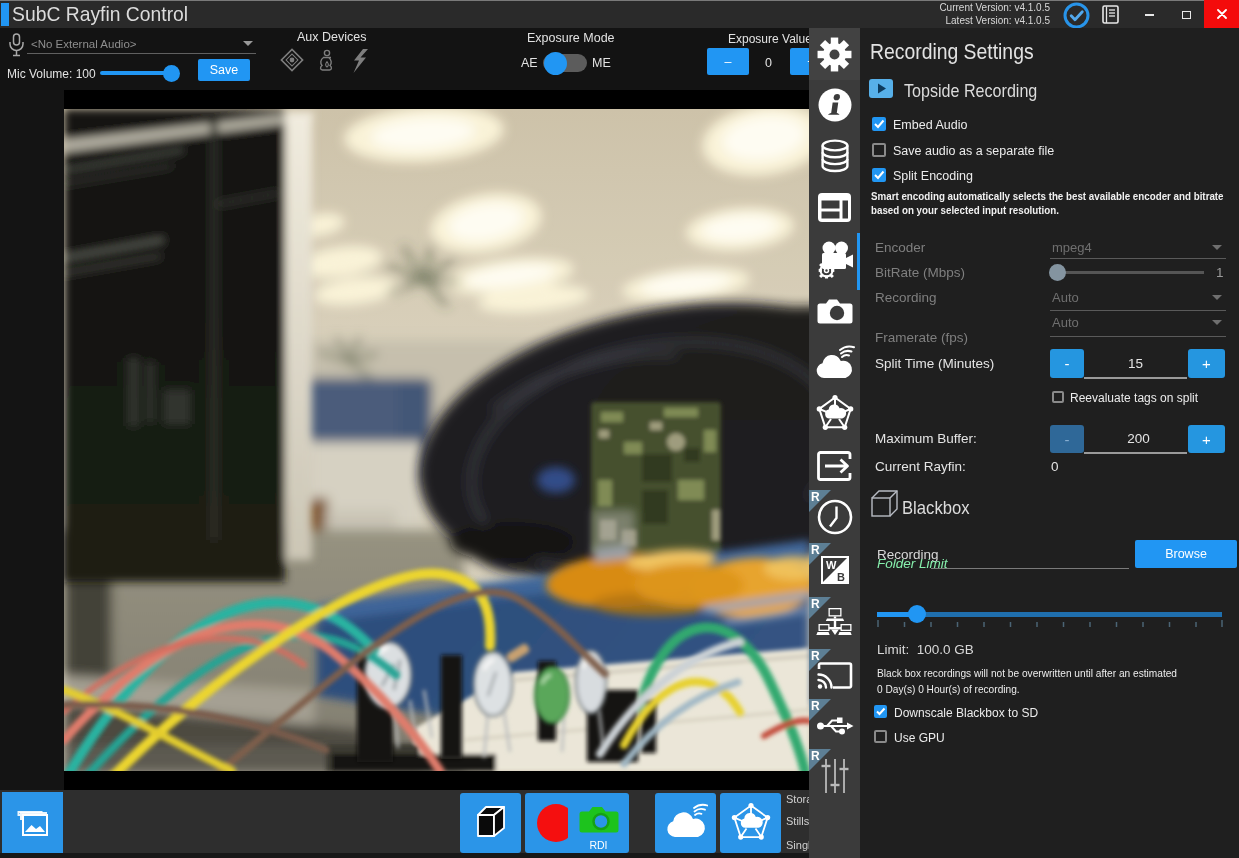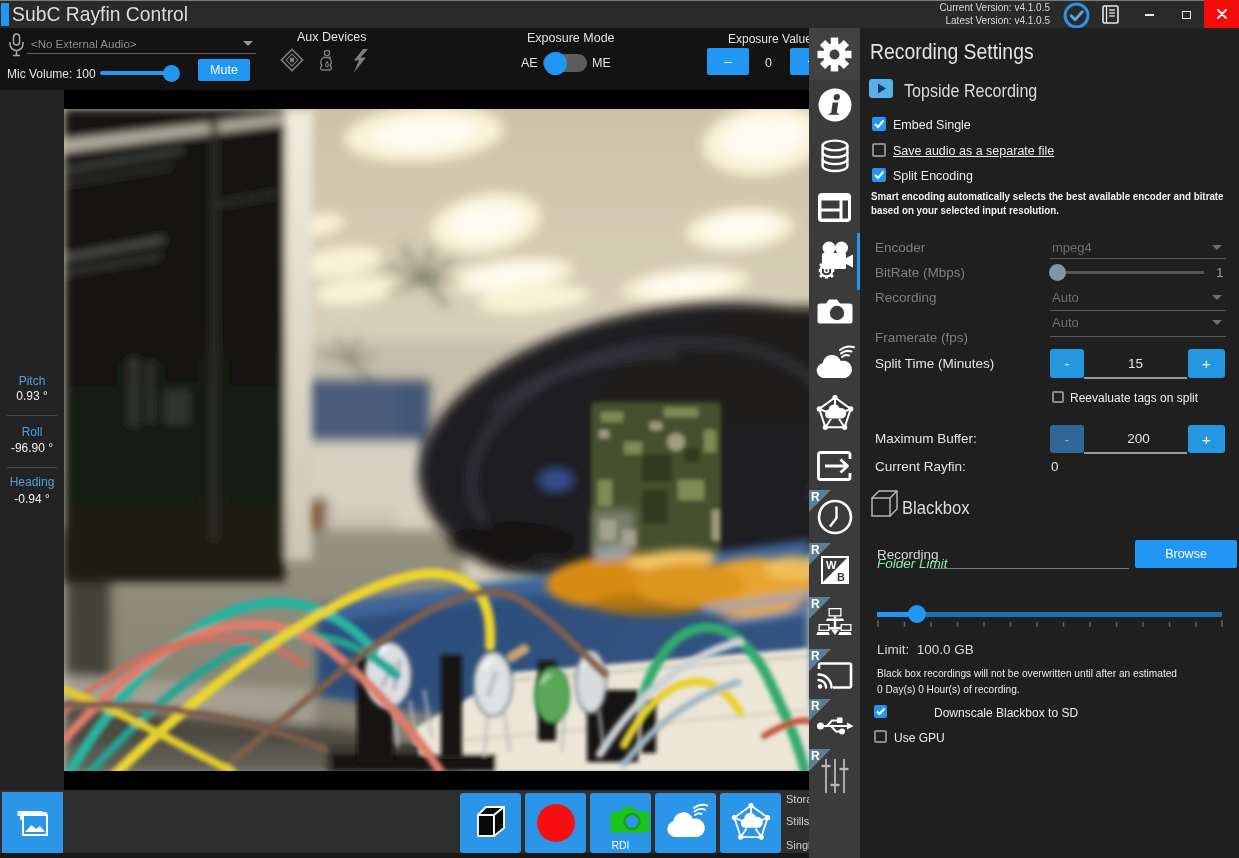--- a/index.html
+++ b/index.html
@@ -71,21 +71,21 @@
       <path d="M2 9 v2 a6.5 6.5 0 0 0 13 0 v-2" fill="none" stroke="#a8a8a8" stroke-width="1.5"></path>
       <line x1="8.5" y1="18" x2="8.5" y2="22" stroke="#a8a8a8" stroke-width="1.5"></line>
       <line x1="5" y1="22.5" x2="12" y2="22.5" stroke="#a8a8a8" stroke-width="1.5"></line>
     </svg>
     <div class="tb-label dim" style="left:31px;top:10px;font-size:11.5px;">&lt;No External Audio&gt;</div>
     <div class="abs" style="left:243px;top:13px;width:0;height:0;border-left:5px solid transparent;border-right:5px solid transparent;border-top:5px solid #999;"></div>
     <div class="abs" style="left:27px;top:25px;width:229px;height:1px;background:#606060;"></div>
     <div class="tb-label" style="left:7px;top:39px;font-size:12px;">Mic Volume: 100</div>
     <div class="abs" style="left:100px;top:43px;width:68px;height:4px;background:#2196f3;border-radius:2px;"></div>
     <div class="abs" style="left:163px;top:37px;width:17px;height:17px;background:#2196f3;border-radius:50%;"></div>
-    <div class="bluebtn" style="left:198px;top:31px;width:52px;height:22px;">Mute</div>
+    <div class="bluebtn" style="left:198px;top:31px;width:52px;height:22px;">Save</div>
 
     <div class="tb-label" style="left:297px;top:2px;">Aux Devices</div>
     <svg class="abs" style="left:280px;top:20px;" width="96" height="28" viewBox="0 0 96 28">
       <g stroke="#7e7e7e" fill="none">
         <rect x="4.5" y="4.5" width="15" height="15" transform="rotate(45 12 12)" stroke-width="1.6"></rect>
         <rect x="7.8" y="7.8" width="8.4" height="8.4" transform="rotate(45 12 12)" stroke-width="1"></rect>
         <circle cx="12" cy="12" r="2.4" fill="#7e7e7e" stroke="none"></circle>
         <g stroke-width="1.4">
           <circle cx="47" cy="5" r="2.6"></circle>
           <path d="M43 9.5 h8 M42.5 22 c-2.5 0 -2.5 -3 -0.5 -4.5 c-1.8 -2 -1.8 -6 1.5 -8 h5 c3.3 2 3.3 6 1.5 8 c2 1.5 2 4.5 -0.5 4.5 z"></path>
@@ -122,30 +122,20 @@
     <line x1="8" y1="8" x2="14" y2="8" stroke="#e8e8e8" stroke-width="1.3"></line>
     <line x1="8" y1="11" x2="14" y2="11" stroke="#e8e8e8" stroke-width="1.3"></line>
   </svg>
   <div class="abs" style="left:1145px;top:14px;width:9px;height:2px;background:#e8e8e8;"></div>
   <div class="abs" style="left:1182px;top:11px;width:9px;height:8px;border:1.6px solid #e8e8e8;"></div>
   <div class="abs" id="btn-close"></div>
   <svg class="abs" style="left:1217px;top:9px;" width="10" height="10" viewBox="0 0 10 10">
     <path d="M1 1 L9 9 M9 1 L1 9" stroke="#fff" stroke-width="1.8" stroke-linecap="round"></path>
   </svg>
 
-  <div class="abs" id="leftbar">
-    <div class="lb-label" style="top:284px;">Pitch</div>
-    <div class="lb-val" style="top:299px;">0.93 °</div>
-    <div class="lb-line" style="top:325px;"></div>
-    <div class="lb-label" style="top:335px;">Roll</div>
-    <div class="lb-val" style="top:351px;">-96.90 °</div>
-    <div class="lb-line" style="top:377px;"></div>
-    <div class="lb-label" style="top:385px;">Heading</div>
-    <div class="lb-val" style="top:402px;">-0.94 °</div>
-  </div>
 
   <div class="abs" id="video">
   <svg width="745" height="700" viewBox="0 0 745 700">
     <defs>
       <filter id="b2" x="-20%" y="-20%" width="140%" height="140%">
             <feGaussianBlur stdDeviation="2"></feGaussianBlur>
           </filter>
       <filter id="b4" x="-20%" y="-20%" width="140%" height="140%">
             <feGaussianBlur stdDeviation="4"></feGaussianBlur>
           </filter>
@@ -376,21 +366,21 @@
         <g stroke="#fff" stroke-width="1.8" stroke-linejoin="round">
           <path d="M8 13 L24 13 L24 34 L8 34 Z" fill="#0a0a0a"></path>
           <path d="M8 13 L16 5 L34 5 L24 13 Z" fill="#0a0a0a"></path>
           <path d="M24 13 L34 5 L34 26 L24 34 Z" fill="#0a0a0a"></path>
         </g>
       </svg>
     </div>
     <div class="bb-btn" style="left:525px;">
       <div style="width:38px;height:38px;border-radius:50%;background:#f50f0f;"></div>
     </div>
-    <div class="bb-btn" style="left:590px;justify-content:flex-end;">
+    <div class="bb-btn" style="left:568px;">
       <svg width="42" height="38" viewBox="0 0 42 38">
         <path d="M4 7.5 H11 L14.5 3 H24 L27.5 7.5 H38 a2.5 2.5 0 0 1 2.5 2.5 V26 a2.5 2.5 0 0 1 -2.5 2.5 H4 A2.5 2.5 0 0 1 1.5 26 V10 A2.5 2.5 0 0 1 4 7.5 Z" fill="#1dc31d"></path>
         <circle cx="23" cy="17.5" r="7.5" fill="#2b95e8" stroke="#16a016" stroke-width="2.5"></circle>
       </svg>
       <div style="position:absolute;bottom:2px;left:0;width:61px;text-align:center;font-size:10.5px;color:#fff;">RDI</div>
     </div>
     <div class="bb-btn" style="left:655px;">
       <svg width="44" height="40" viewBox="0 0 44 40">
         <g fill="none" stroke="#fff" stroke-width="1.8" stroke-linecap="round">
           <path d="M31 12 a6.5 6.5 0 0 1 6.5 -1.2"></path>
@@ -640,23 +630,23 @@
           <path d="M9 4.5 L17 9.5 L9 14.5 Z" fill="#0d3a5c"></path>
         </svg>
     </div>
     <div class="p-abs" style="left:44px;top:52px;font-size:18.5px;color:#dcdcdc;transform:scaleX(0.87);transform-origin:0 0;">Topside Recording</div>
 
     <div class="cb on" style="left:12px;top:89px;">
         <svg width="12" height="12">
           <path d="M2 6 L5 9 L10.5 2.5" fill="none" stroke="#fff" stroke-width="2"></path>
         </svg>
       </div>
-    <div class="cb-label" style="left:33px;top:90px;">Embed Single</div>
+    <div class="cb-label" style="left:33px;top:90px;">Embed Audio</div>
     <div class="cb off" style="left:12px;top:115px;"></div>
-    <div class="cb-label" style="left:33px;top:116px;text-decoration:underline;">Save audio as a separate file</div>
+    <div class="cb-label" style="left:33px;top:116px;">Save audio as a separate file</div>
     <div class="cb on" style="left:12px;top:140px;">
         <svg width="12" height="12">
           <path d="M2 6 L5 9 L10.5 2.5" fill="none" stroke="#fff" stroke-width="2"></path>
         </svg>
       </div>
     <div class="cb-label" style="left:33px;top:141px;">Split Encoding</div>
 
     <div class="p-abs" style="left:11px;top:162px;font-size:11.5px;font-weight:bold;color:#f0f0f0;line-height:13.5px;white-space:nowrap;transform:scaleX(0.85);transform-origin:0 0;">Smart encoding automatically selects the best available encoder and bitrate<br>based on your selected input resolution.</div>
 
     <div class="dimlab" style="left:15px;top:212px;">Encoder</div>
@@ -734,18 +724,18 @@
     </svg>
     <div class="whitelab" style="left:17px;top:614px;color:#d8d8d8;">Limit:&nbsp; 100.0 GB</div>
 
     <div class="p-abs" style="left:17px;top:638px;font-size:11.8px;color:#ececec;line-height:15.5px;white-space:nowrap;transform:scaleX(0.86);transform-origin:0 0;">Black box recordings will not be overwritten until after an estimated<br>0 Day(s) 0 Hour(s) of recording.</div>
 
     <div class="cb on" style="left:14px;top:677px;width:13px;height:13px;">
         <svg width="11" height="11">
           <path d="M2 5.5 L4.5 8 L9.5 2.5" fill="none" stroke="#fff" stroke-width="2"></path>
         </svg>
       </div>
-    <div class="cb-label" style="left:34px;top:678px;font-size:12px;margin-left:40px;">Downscale Blackbox to SD</div>
+    <div class="cb-label" style="left:34px;top:678px;font-size:12px;">Downscale Blackbox to SD</div>
     <div class="cb off" style="left:14px;top:702px;width:13px;height:13px;"></div>
     <div class="cb-label" style="left:34px;top:703px;font-size:12px;">Use GPU</div>
   </div>
 
 </div>
 
 </body></html>

